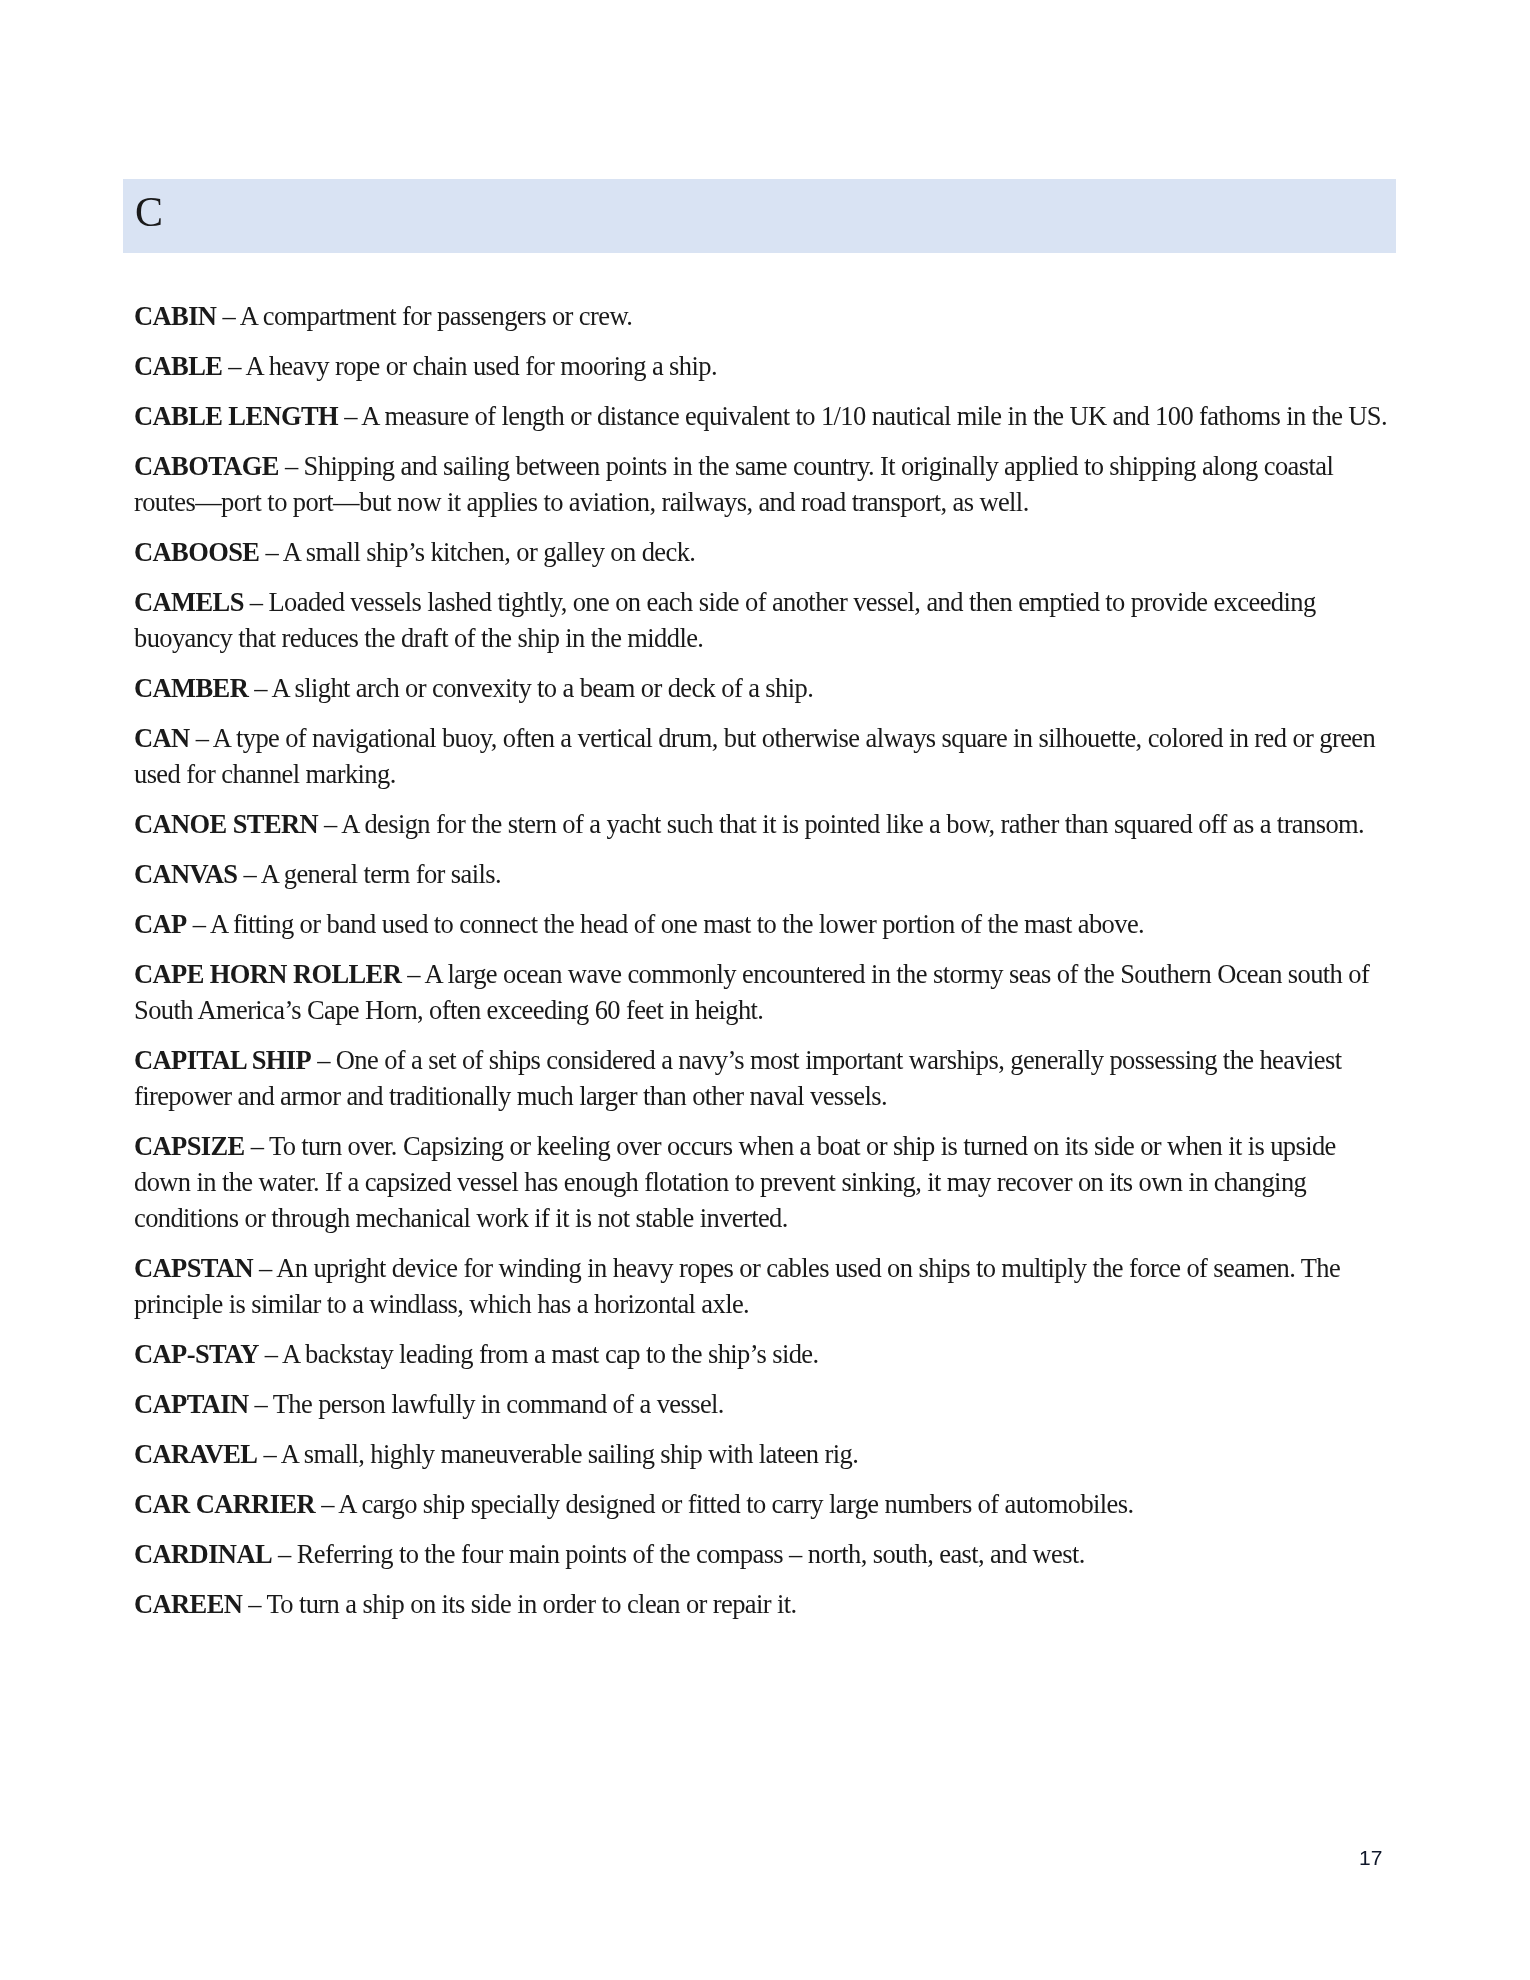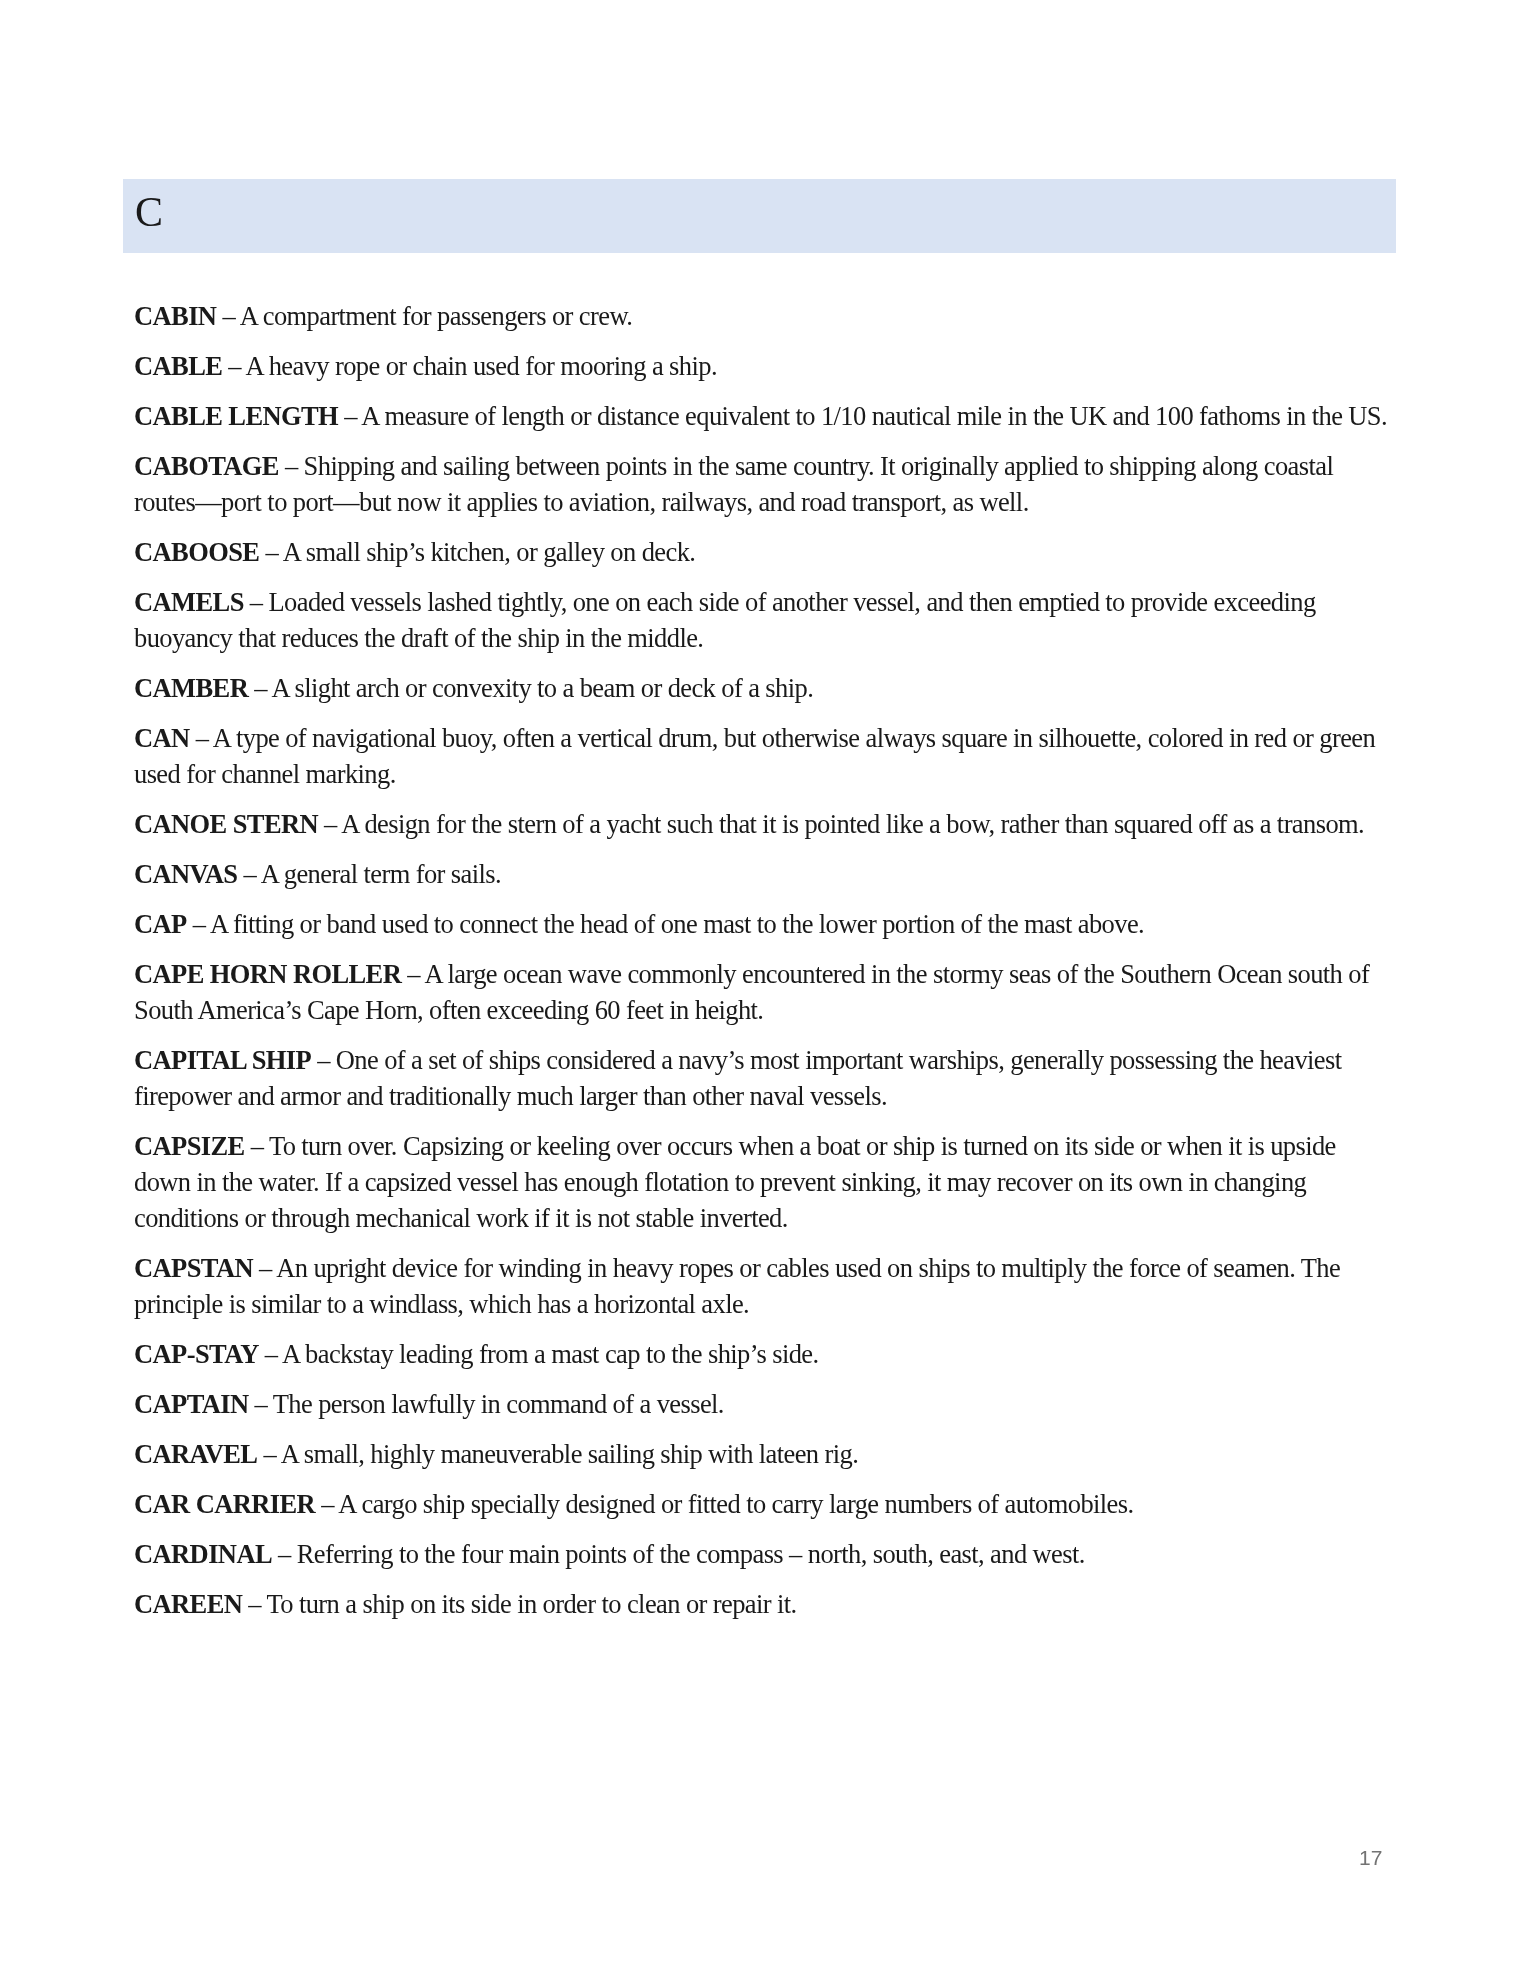--- a/index.html
+++ b/index.html
@@ -7,21 +7,21 @@
            font-family: "DejaVu Serif", "Liberation Serif", serif; color: #1a1a1a; }
     .header-band { position: absolute; left: 123px; top: 179px; width: 1273px; height: 74px;
                    background: #d9e3f3; }
     .header-letter { position: absolute; left: 12px; top: 8px; font-size: 42px;
                      font-family: "Liberation Serif", serif; color: #1a1a1a; line-height: 1.2; }
     .entries { position: absolute; left: 134px; top: 298px; width: 1262px; }
     .entry { font-size: 26.5px; line-height: 36px; margin: 0 0 14px 0; letter-spacing: -0.6px;
              font-family: "Liberation Serif", serif; }
     .term { font-weight: bold; text-align: center; }
     .page-number { position: absolute; left: 1359px; top: 1846px; font-size: 21px;
-                   font-family: "Liberation Sans", sans-serif; color: #737373; }
+                   font-family: "Liberation Sans", sans-serif; color: #0f172a; }
   </style>
 </head>
 <body>
 
 <div class="header-band">
   <div class="header-letter">C</div>
 </div>
 
 <div class="entries">
   <p class="entry"><span class="term">CABIN</span><span> – A compartment for passengers or crew.</span></p>

